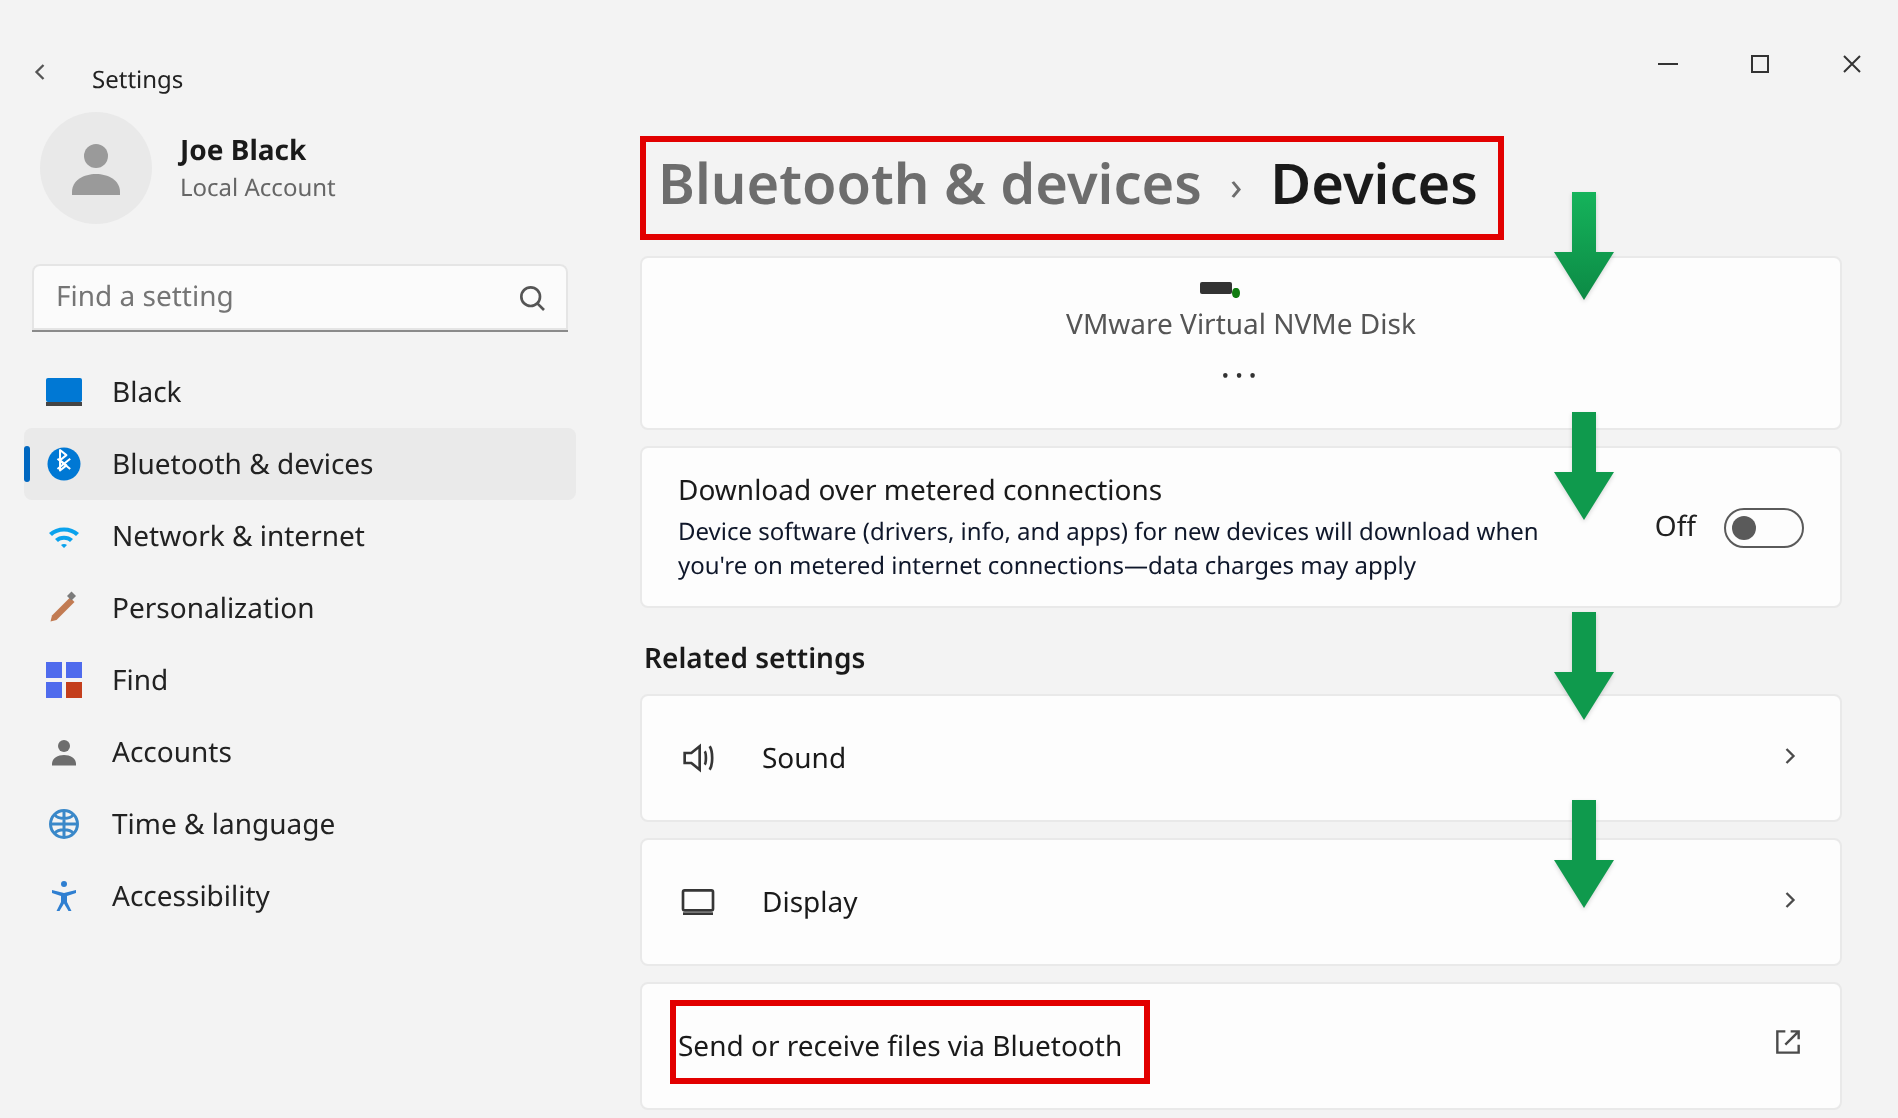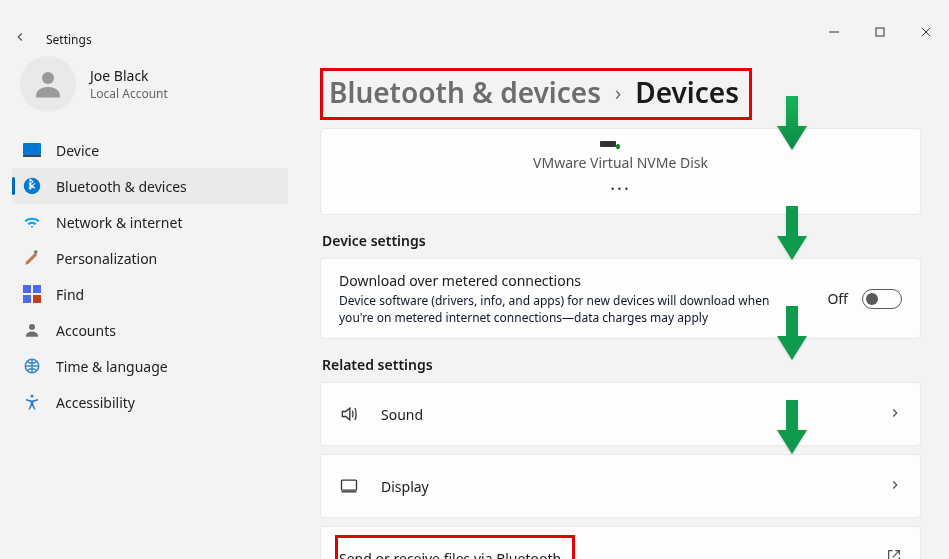--- a/index.html
+++ b/index.html
@@ -8,21 +8,21 @@
   .titlebar .back { width: 40px; text-align: center; color: #555; font-size: 14px; }
   .titlebar .title { font-size: 12px; color: #222; margin-left: 6px; }
   .win-controls { margin-left: auto; display: flex; }
   .win-btn { width: 46px; height: 32px; display: flex; align-items: center; justify-content: center; color: #333; }
   .body { display: flex; height: calc(559px - 48px); }
   .sidebar { width: 300px; padding: 0 12px; }
   .user { display: flex; align-items: center; padding: 8px 8px 16px 8px; }
   .avatar { width: 56px; height: 56px; border-radius: 50%; background: #e9e9e9; display:flex; align-items:center; justify-content:center; color:#9a9a9a; }
   .avatar svg { width: 36px; height: 36px; }
   .user-text { margin-left: 14px; }
-  .user-name { font-size: 14px; font-weight: 400; }
+  .user-name { font-size: 14px; font-weight: 700; }
   .user-sub  { font-size: 12px; color: #666; }
   .search { position: relative; margin: 4px 4px 12px 4px; }
   .search input { width: 100%; height: 34px; border: none; border-bottom: 1px solid #8a8a8a; background: #fbfbfb; border-radius: 4px 4px 0 0; padding: 0 36px 0 12px; font-size: 14px; color:#555; outline:none; box-shadow: inset 0 0 0 1px #e5e5e5; }
   .search .icon { position: absolute; right: 10px; top: 8px; color: #555; }
   .nav { margin-top: 4px; }
   .nav-item { display:flex; align-items:center; height:36px; border-radius:4px; padding:0 10px; font-size:14px; color:#222; cursor:default; position:relative; }
   .nav-item .ic { width:20px; height:20px; margin-right:14px; display:flex; align-items:center; justify-content:center; }
   .nav-item.active { background:#eaeaea; }
   .nav-item.active::before { content:""; position:absolute; left:0; top:9px; bottom:9px; width:3px; background:#0067c0; border-radius:2px; }
   .main { flex:1; padding: 0 28px 0 20px; overflow:hidden; position:relative; }
@@ -87,30 +87,39 @@
         <svg viewBox="0 0 24 24" fill="currentColor">
             <circle cx="12" cy="8" r="4"></circle>
             <path d="M4 20c0-4 4-6 8-6s8 2 8 6v1H4z"></path>
           </svg>
       </div>
       <div class="user-text">
         <div class="user-name">Joe Black</div>
         <div class="user-sub">Local Account</div>
       </div>
     </div>
+    <div class="search">
+      <input type="text" placeholder="Find a setting" style="">
+      <span class="icon">
+        <svg width="16" height="16" viewBox="0 0 24 24" fill="none" stroke="currentColor" stroke-width="2">
+            <circle cx="11" cy="11" r="7"></circle>
+            <path d="M21 21l-5-5"></path>
+          </svg>
+      </span>
+    </div>
 
     <div class="nav">
       <div class="nav-item">
         <span class="ic">
             <svg width="18" height="14" viewBox="0 0 18 14">
               <rect x="0" y="0" width="18" height="12" rx="1" fill="#0078d4"></rect>
               <rect x="0" y="12" width="18" height="2" fill="#444"></rect>
             </svg>
           </span>
-        <span>Device</span>
+        <span>Black</span>
       </div>
       <div class="nav-item active">
         <span class="ic">
             <svg width="18" height="18" viewBox="0 0 24 24">
               <circle cx="12" cy="12" r="11" fill="#0078d4"></circle>
               <path d="M11 6v12l5-4-5-4 5-4-5-4v12" fill="none" stroke="#fff" stroke-width="1.6" stroke-linejoin="round" transform="translate(0 1) scale(.85)"></path>
               <path d="M7 8l10 8M7 16l10-8" stroke="#fff" stroke-width="1.6" transform="scale(.85) translate(2 2)" fill="none"></path>
             </svg>
           </span>
         <span>Bluetooth &amp; devices</span>
@@ -188,21 +197,20 @@
           <div class="bar"></div>
           <div class="dot"></div>
         </div>
         <div class="grow">
           <div class="title-t" style="color:#555">VMware Virtual NVMe Disk</div>
         </div>
         <div class="more">···</div>
       </div>
     </div>
 
-    <div class="section-h">Device settings</div>
     <div class="card">
       <div class="row">
         <div class="grow">
           <div class="title-t">Download over metered connections</div>
           <div class="sub-t">Device software (drivers, info, and apps) for new devices will download when you're on metered internet connections—data charges may apply</div>
         </div>
         <span class="off-label">Off</span>
         <div class="toggle">
             <div class="knob"></div>
           </div>

